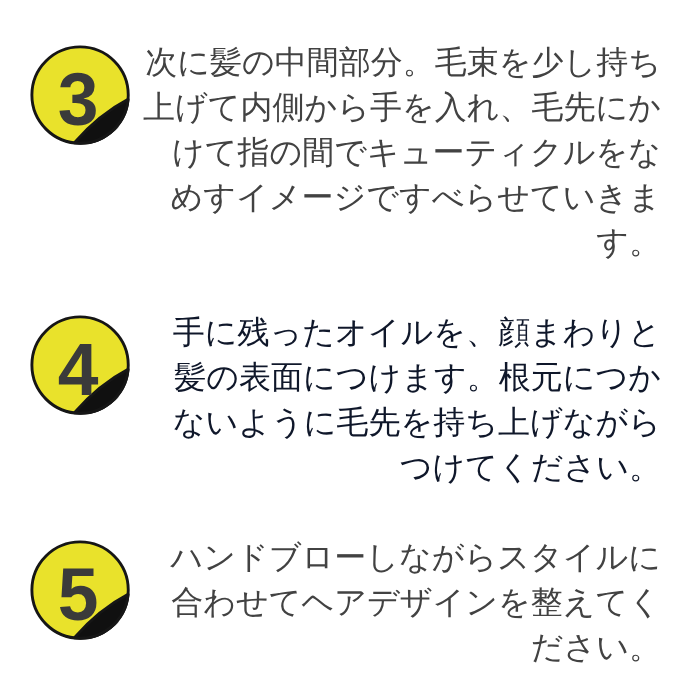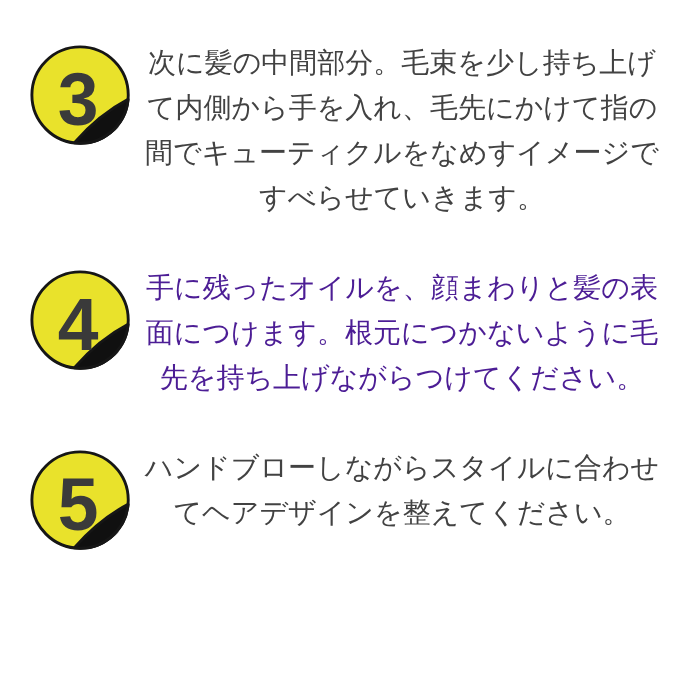--- a/index.html
+++ b/index.html
@@ -47,25 +47,25 @@
   }
   .badge text {
     font-family: "Liberation Sans", "DejaVu Sans", sans-serif;
     font-weight: bold;
     font-size: 76px;
     text-anchor: middle;
   }
   .step-text {
     margin: 0;
     width: 518px;
-    font-size: 28px;
+    font-size: 32px;
     line-height: 45px;
     letter-spacing: 0;
     color: #424242;
-    text-align: center;
+    text-align: right;
     overflow-wrap: break-word;
   }
 </style>
 </head>
 <body>
 
 <div class="page">
 
   <section class="step">
     <div class="badge">
@@ -81,21 +81,21 @@
 
   <section class="step">
     <div class="badge">
       <svg viewBox="0 0 110 110">
         <path d="M48 100 Q66 112 94 86 Q68 104 48 100 Z" fill="#8e8e8e"></path>
         <circle class="sticker" cx="53" cy="53" r="50" fill="#e9e22b"></circle>
         <path class="peel" d="M102.8 57.4 A50 50 0 0 1 46.9 102.6 Q73 73 102.8 57.4 Z" fill="#101010"></path>
         <text x="51" y="84" fill="#3a3a3a">4</text>
       </svg>
     </div>
-    <p class="step-text" style="color: #4c1d95;">手に残ったオイルを、顔まわりと髪の表面につけます。根元につかないように毛先を持ち上げながらつけてください。</p>
+    <p class="step-text" style="color: #0f172a;">手に残ったオイルを、顔まわりと髪の表面につけます。根元につかないように毛先を持ち上げながらつけてください。</p>
   </section>
 
   <section class="step">
     <div class="badge">
       <svg viewBox="0 0 110 110">
         <path d="M48 100 Q66 112 94 86 Q68 104 48 100 Z" fill="#8e8e8e"></path>
         <circle class="sticker" cx="53" cy="53" r="50" fill="#e9e22b"></circle>
         <path class="peel" d="M102.8 57.4 A50 50 0 0 1 46.9 102.6 Q73 73 102.8 57.4 Z" fill="#101010"></path>
         <text x="51" y="84" fill="#3a3a3a">5</text>
       </svg>

